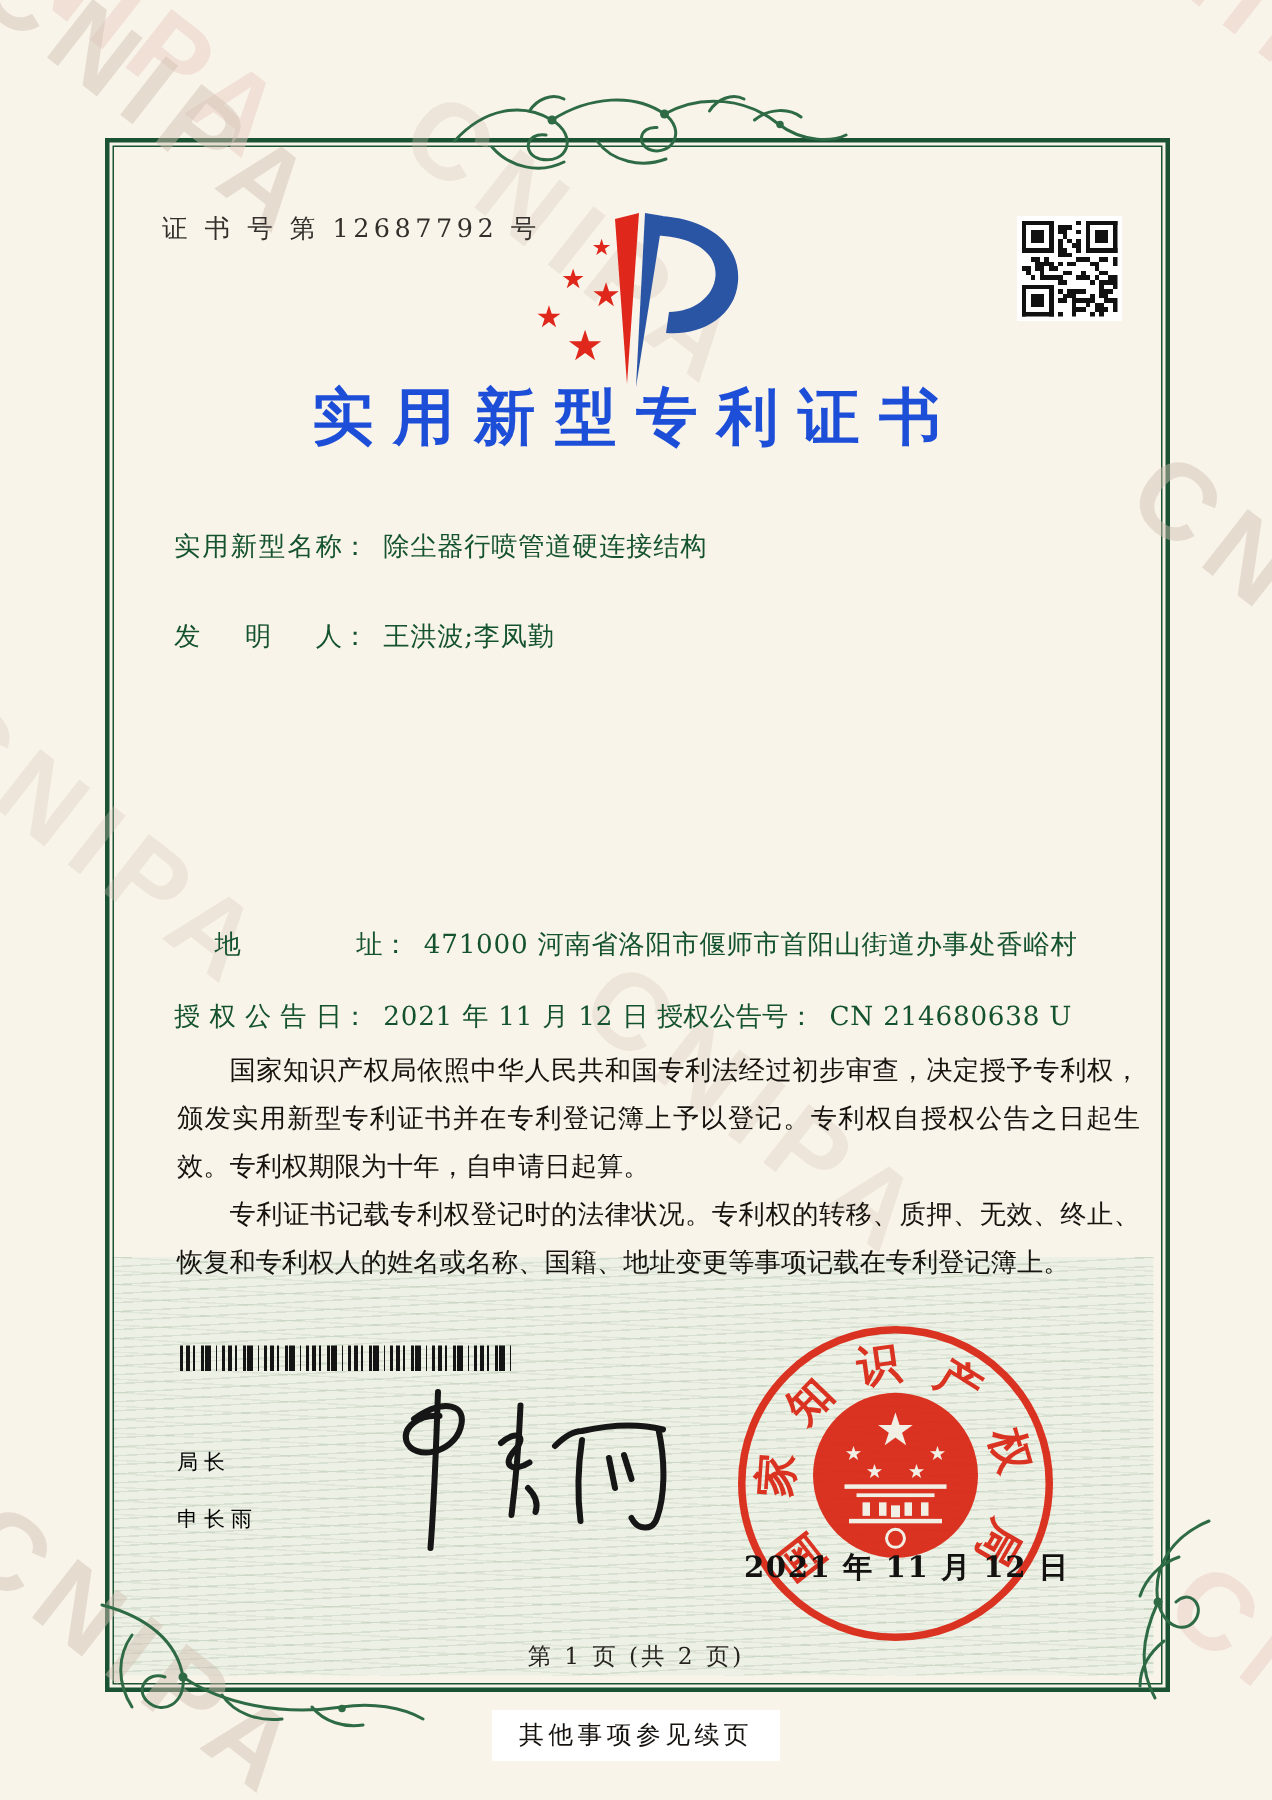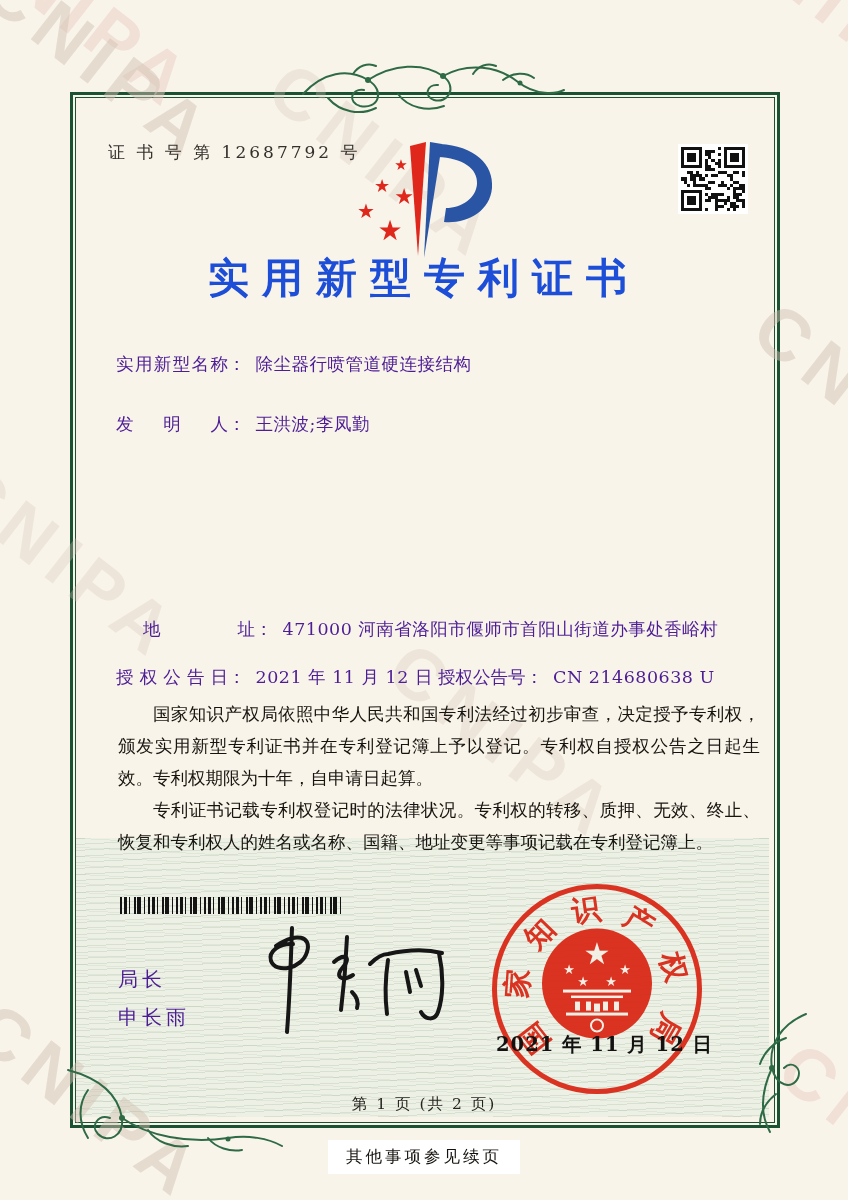--- a/index.html
+++ b/index.html
@@ -36,42 +36,42 @@
   .ornament{position:absolute;z-index:3;pointer-events:none;}
   
   .content{position:absolute;inset:0;z-index:4;}
   .cert-no{position:absolute;left:108px;top:141px;font-size:17px;letter-spacing:3px;color:#33302c;}
   .logo{position:absolute;left:344px;top:138px;width:156px;height:126px;}
   .qr{position:absolute;left:678px;top:144px;width:70px;height:70px;background:#fff;padding:3px;box-sizing:border-box;}
   .title{
     position:absolute;left:0;top:251px;width:848px;text-align:center;
     font-size:41px;font-weight:bold;letter-spacing:13px;color:#1d4ed8;
   }
-  .row{position:absolute;left:116px;font-size:17.5px;color:#4c1d95;white-space:nowrap;}
+  .row{position:absolute;left:116px;font-size:17.5px;color:#14532d;white-space:nowrap;}
   .row .label{display:inline-block;width:112px;text-align:justify;text-align-last:justify;vertical-align:bottom;}
   .row .colon{margin-right:10px;}
   .row .val{letter-spacing:.5px;}
   .pair2{position:absolute;left:322px;top:0;}
   .paras{
     position:absolute;left:118px;top:698px;width:642px;
     font-size:17.5px;line-height:1.83;color:#17140f;text-align:justify;
   }
   .paras p{margin:0;text-indent:2em;}
   
   .barcode{
     position:absolute;left:120px;top:897px;width:224px;height:17px;
     background:repeating-linear-gradient(90deg,
       #141414 0 2px, transparent 2px 4px,
       #141414 4px 7px, transparent 7px 9px,
       #141414 9px 10px, transparent 10px 14px,
       #141414 14px 16px, transparent 16px 17px,
       #141414 17px 21px, transparent 21px 24px,
       #141414 24px 25px, transparent 25px 28px);
   }
-  .signer{position:absolute;left:118px;font-size:20px;letter-spacing:4px;color:#4c1d95;}
+  .signer{position:absolute;left:118px;font-size:14px;letter-spacing:4px;color:#000000;}
   .signature{position:absolute;left:246px;top:922px;width:205px;height:118px;}
   
   .seal{position:absolute;left:492px;top:884px;width:210px;height:210px;opacity:.95;}
   .seal-ring{
     position:absolute;inset:0;border:5px solid #da2917;border-radius:50%;
     box-sizing:border-box;
   }
   .seal-emblem{position:absolute;left:50%;top:50%;transform:translate(-50%,-56%);}
   .seal-char{
     position:absolute;left:50%;top:50%;font-size:29px;font-weight:bold;color:#da2917;

